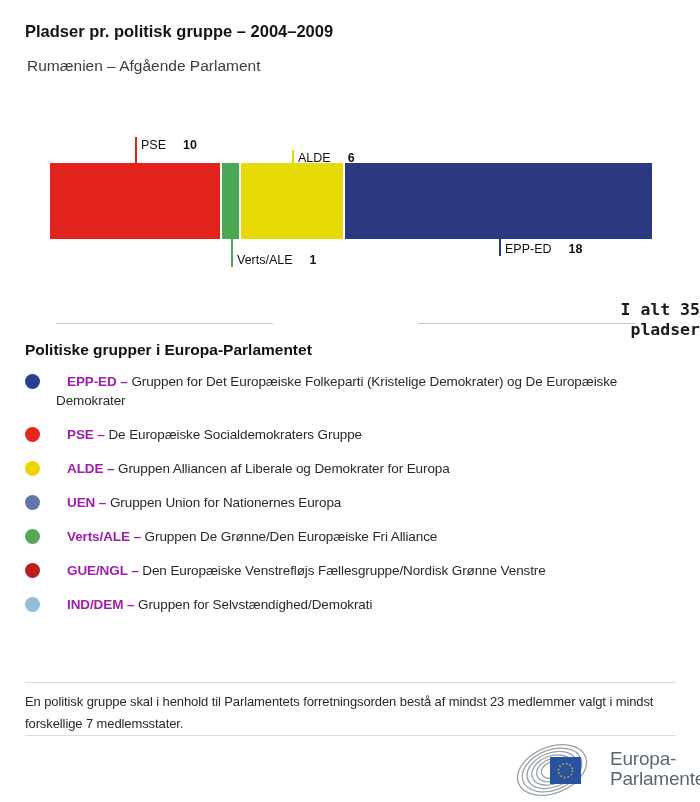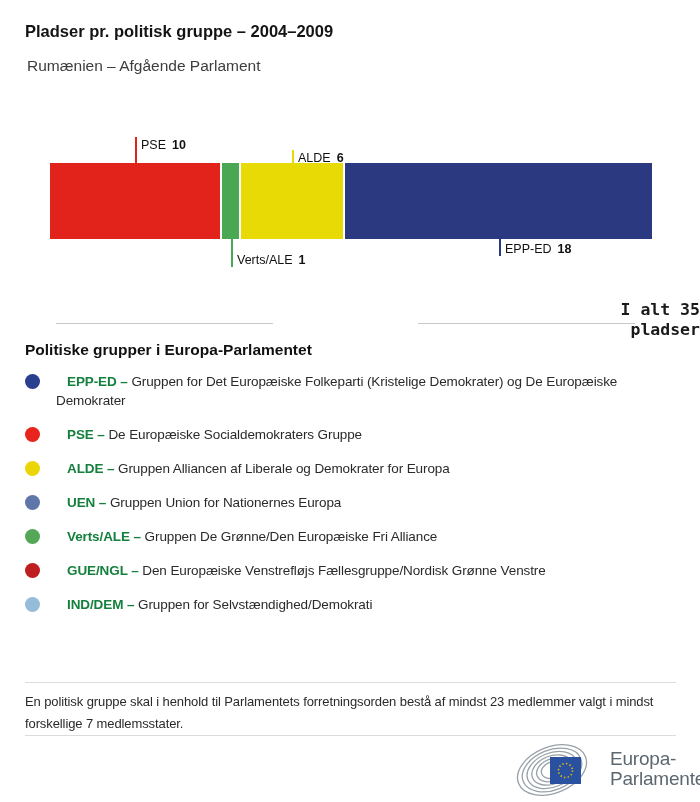--- a/index.html
+++ b/index.html
@@ -9,35 +9,35 @@
   }
   .abs{position:absolute;}
   
   #title{left:25px;top:22px;font-size:16.5px;font-weight:700;color:#141414;}
   #subtitle{left:27px;top:57px;font-size:15.5px;font-weight:400;color:#3d3d3d;}
   
   .bar-seg{position:absolute;top:163px;height:76px;}
   .tick{position:absolute;width:2px;}
   .callout{position:absolute;font-size:12.5px;white-space:nowrap;color:#111;}
   .callout .cname{font-weight:400;}
-  .callout .cval{font-weight:700;margin-left:6px;}
+  .callout .cval{font-weight:700;margin-left:17px;}
   
   #total-block{left:0;top:300px;width:700px;text-align:right;
     font-family:"DejaVu Sans Mono",monospace;font-weight:700;font-size:16.5px;
     line-height:20px;color:#1a1a1a;}
   .total-line{position:absolute;top:323px;height:1px;background:#c9c9c9;}
   #total-line-left{left:56px;width:217px;}
   #total-line-right{left:418px;width:217px;}
   
   #legend-heading{left:25px;top:341px;font-size:15.5px;font-weight:700;color:#111;}
   #legend{left:25px;top:372px;width:650px;}
   .lrow{display:flex;align-items:flex-start;margin-bottom:15px;}
   .ldot{width:15px;height:15px;border-radius:50%;flex:0 0 15px;margin-top:2px;margin-right:16px;}
   .ltext{font-size:13.5px;line-height:19px;color:#2a2a2a;width:600px;letter-spacing:-0.1px;}
-  .ltext b{color:#15803d;padding-left:11px;}
+  .ltext b{color:#a21caf;padding-left:11px;}
   
   .rule{position:absolute;left:25px;width:651px;height:1px;background:#dcdcdc;}
   #rule1{top:682px;} #rule2{top:735px;}
   #footnote{left:25px;top:691px;width:655px;font-size:13px;line-height:21.5px;
     color:#2a2a2a;letter-spacing:-0.1px;}
   #source{left:25px;top:767px;font-size:14.5px;color:#222;}
   #source b{color:#111;}
   
   #logo{left:514px;top:742px;display:flex;align-items:flex-start;}
   #logo-text{margin-left:16px;margin-top:7px;font-size:19px;font-weight:400;

